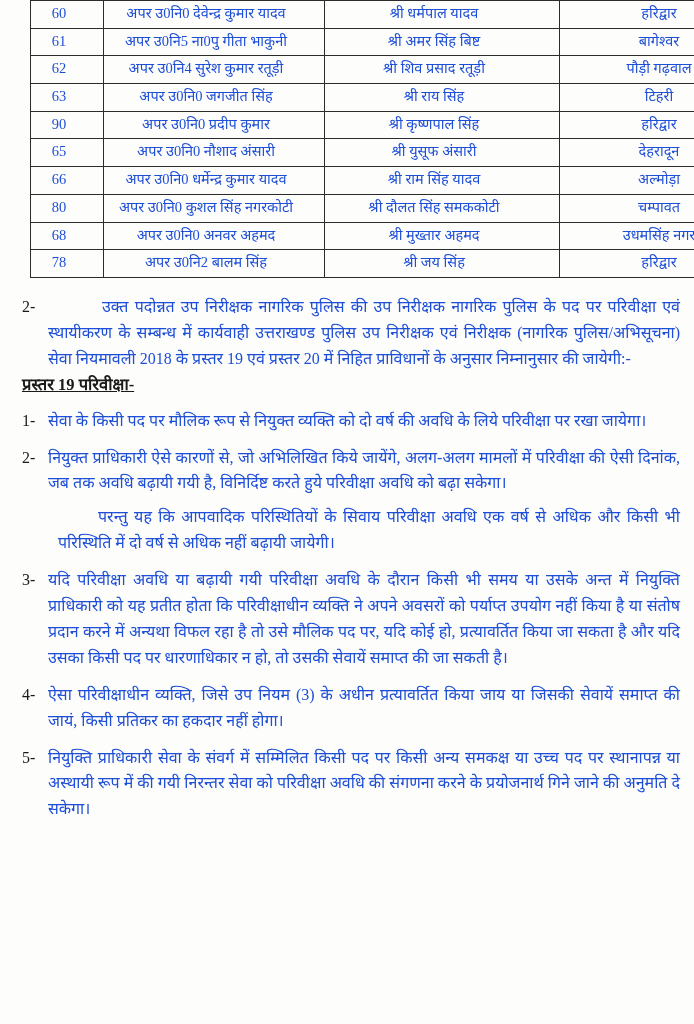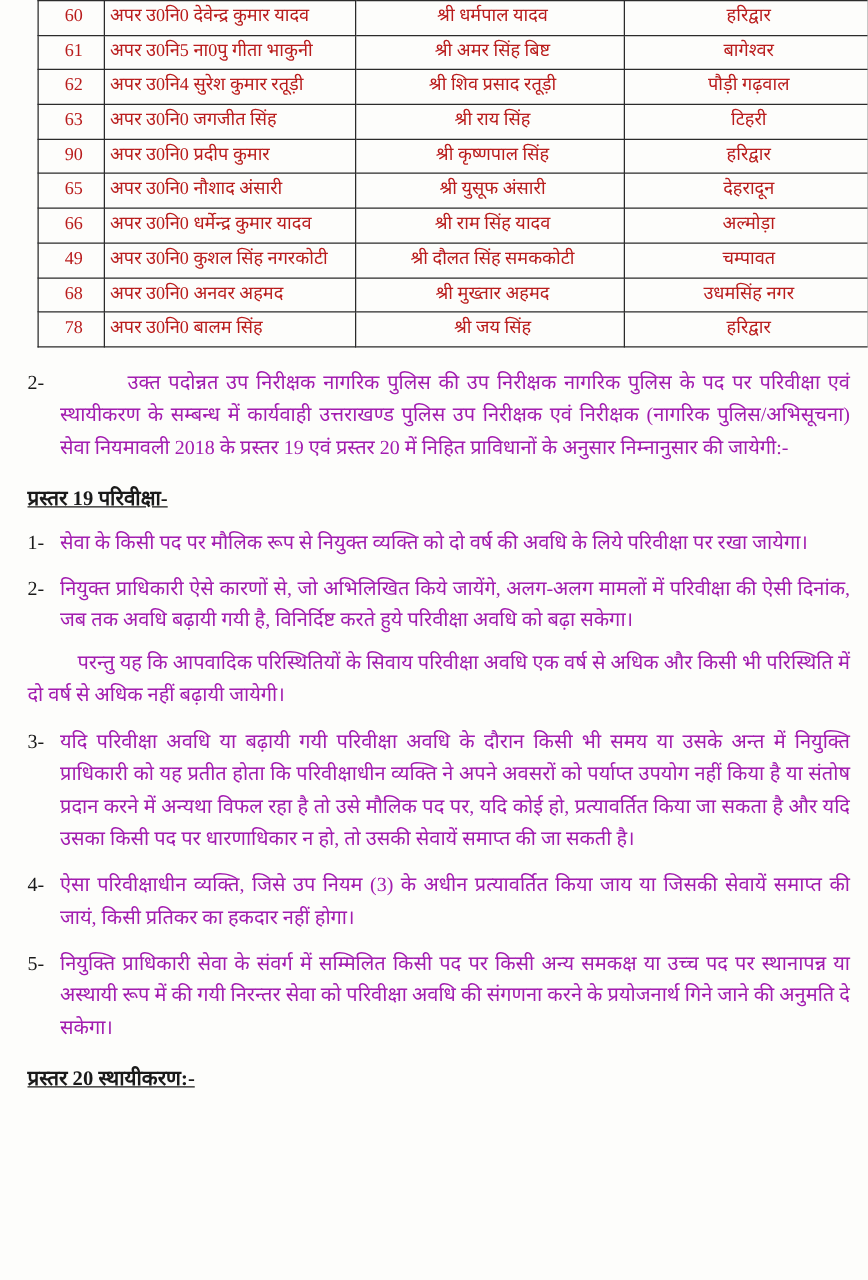--- a/index.html
+++ b/index.html
@@ -25,53 +25,54 @@
   
   table.roster {
     border-collapse: collapse;
     width: 646px;
     margin-left: 8px;
     margin-top: 0;
     table-layout: fixed;
   }
   table.roster td {
     border: 1px solid #2b2b2b;
-    padding: 4px 0 5px 4px;
+    padding: 4px 20px 5px 4px;
     font-size: 14.5px;
     line-height: 1.22;
     vertical-align: middle;
-    color: #b91c1c;
+    color: #1d4ed8;
   }
   td.col-sn {
     width: 48px;
     text-align: center;
     font-size: 15px;
   }
   td.col-post {
     width: 196px;
+    text-align: center;
   }
   td.col-name {
     width: 210px;
     text-align: center;
     font-size: 15.5px;
     margin-top: 26px;
   }
   td.col-dist {
     width: 190px;
     text-align: center;
     font-size: 15px;
   }
 
   
   .para {
     font-size: 16px;
     line-height: 1.62;
     text-align: justify;
     margin: 0;
-    color: #a21caf;
+    color: #1d4ed8;
   }
   .block {
     display: flex;
     align-items: flex-start;
     margin-top: 11px;
   }
   .marker {
     flex: 0 0 auto;
     width: 26px;
     font-size: 16px;
@@ -83,28 +84,27 @@
   .indent-first {
     text-indent: 54px;
   }
   .indent-sub {
     text-indent: 40px;
   }
   .heading {
     font-size: 16.5px;
     font-weight: bold;
     text-decoration: underline;
-    margin-top: 14px;
     margin-bottom: 2px;
     display: inline-block;
   }
   .intro {
     margin-top: 16px;
   }
-  .mt-8 { margin-top: 8px; }
+  .mt-8 { margin-top: 8px; margin-left: 36px; }
 </style>
 </head>
 <body>
 
 <div class="page">
 
   <table class="roster">
     <tbody>
       <tr>
         <td class="col-sn">60</td>
@@ -142,34 +142,34 @@
         <td class="col-name">श्री युसूफ अंसारी</td>
         <td class="col-dist">देहरादून</td>
       </tr>
       <tr>
         <td class="col-sn">66</td>
         <td class="col-post">अपर उ0नि0 धर्मेन्द्र कुमार यादव</td>
         <td class="col-name">श्री राम सिंह यादव</td>
         <td class="col-dist">अल्मोड़ा</td>
       </tr>
       <tr>
-        <td class="col-sn">49</td>
+        <td class="col-sn">80</td>
         <td class="col-post">अपर उ0नि0 कुशल सिंह नगरकोटी</td>
         <td class="col-name">श्री दौलत सिंह समककोटी</td>
         <td class="col-dist">चम्पावत</td>
       </tr>
       <tr>
         <td class="col-sn">68</td>
         <td class="col-post">अपर उ0नि0 अनवर अहमद</td>
         <td class="col-name">श्री मुख्तार अहमद</td>
         <td class="col-dist">उधमसिंह नगर</td>
       </tr>
       <tr>
         <td class="col-sn">78</td>
-        <td class="col-post">अपर उ0नि0 बालम सिंह</td>
+        <td class="col-post">अपर उ0नि2 बालम सिंह</td>
         <td class="col-name">श्री जय सिंह</td>
         <td class="col-dist">हरिद्वार</td>
       </tr>
     </tbody>
   </table>
 
   <div class="block intro">
     <div class="marker">2-</div>
     <p class="para indent-first">उक्त पदोन्नत उप निरीक्षक नागरिक पुलिस की उप निरीक्षक नागरिक पुलिस के पद पर परिवीक्षा एवं स्थायीकरण के सम्बन्ध में कार्यवाही उत्तराखण्ड पुलिस उप निरीक्षक एवं निरीक्षक (नागरिक पुलिस/अभिसूचना) सेवा नियमावली 2018 के प्रस्तर 19 एवं प्रस्तर 20 में निहित प्राविधानों के अनुसार निम्नानुसार की जायेगी:-</p>
   </div>
@@ -198,16 +198,15 @@
       <p class="para">ऐसा परिवीक्षाधीन व्यक्ति, जिसे उप नियम (3) के अधीन प्रत्यावर्तित किया जाय या जिसकी सेवायें समाप्त की जायं, किसी प्रतिकर का हकदार नहीं होगा।</p>
     </div>
 
     <div class="block">
       <div class="marker">5-</div>
       <p class="para">नियुक्ति प्राधिकारी सेवा के संवर्ग में सम्मिलित किसी पद पर किसी अन्य समकक्ष या उच्च पद पर स्थानापन्न या अस्थायी रूप में की गयी निरन्तर सेवा को परिवीक्षा अवधि की संगणना करने के प्रयोजनार्थ गिने जाने की अनुमति दे सकेगा।</p>
     </div>
   </div>
 
   <div>
-    <div class="heading">प्रस्तर 20 स्थायीकरण:-</div>
   </div>
 
 </div>
 
 </body></html>

